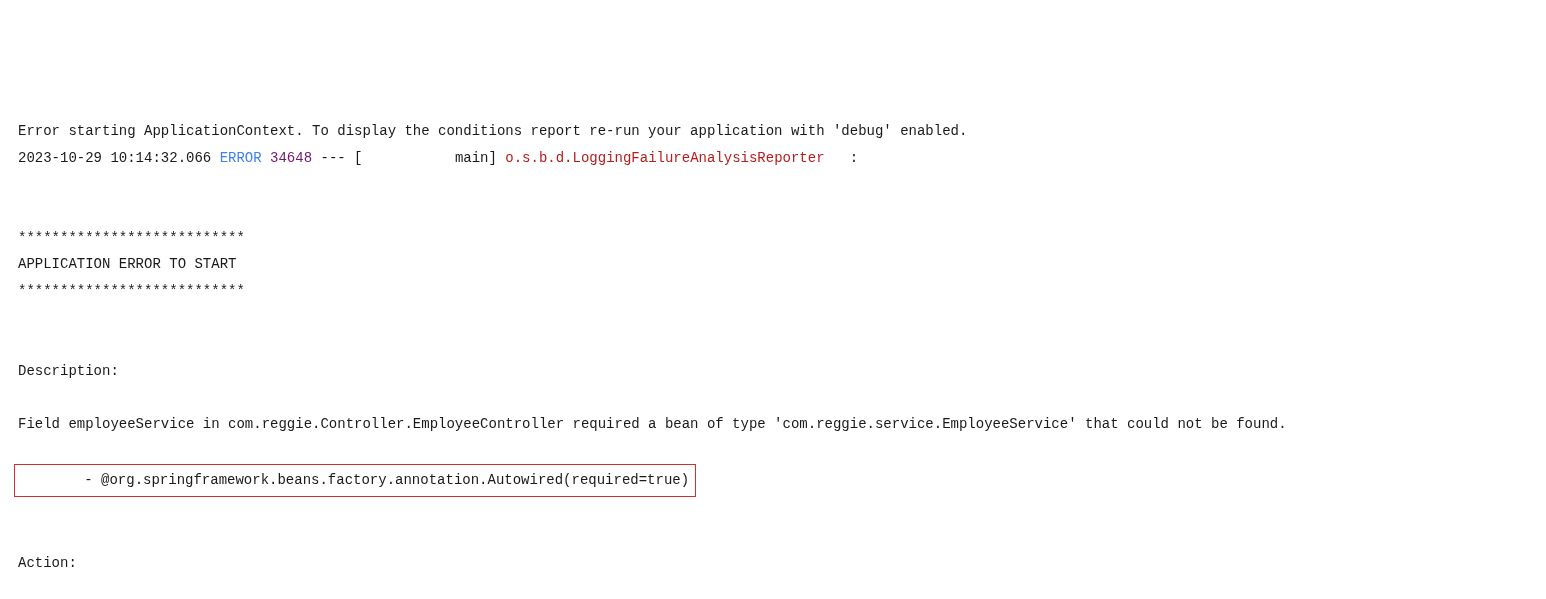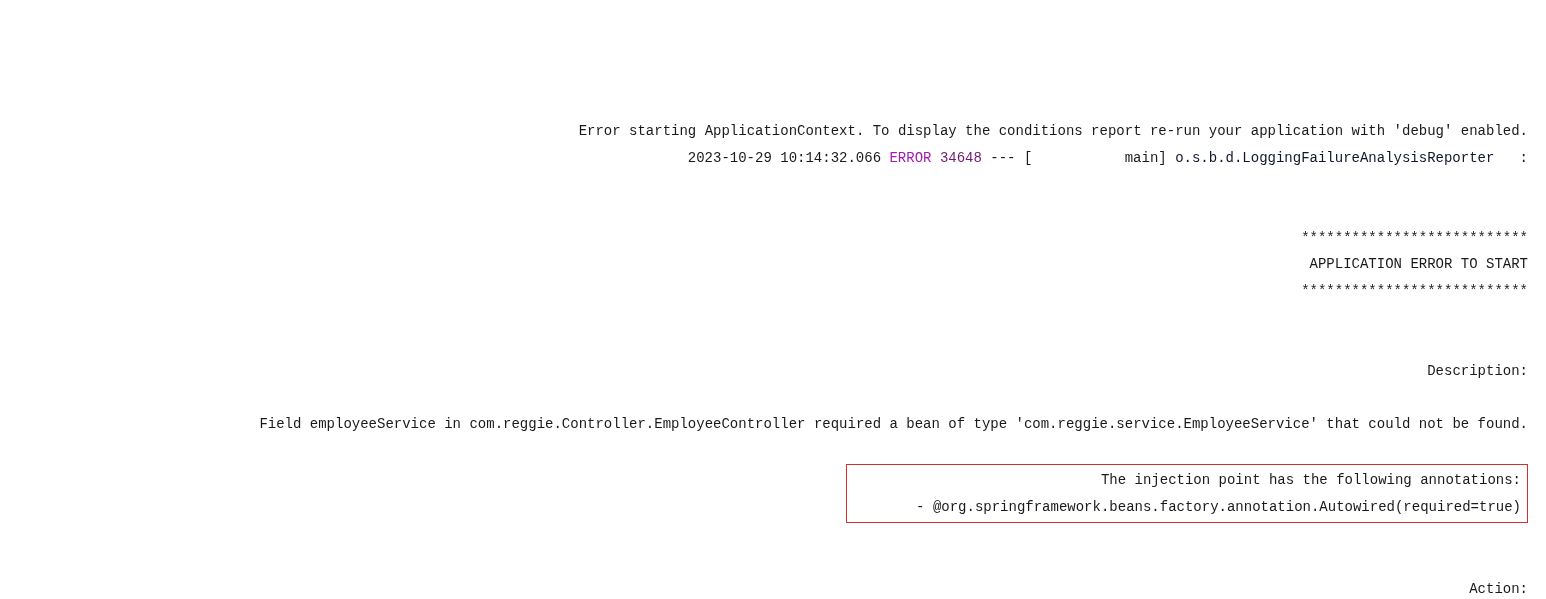--- a/index.html
+++ b/index.html
@@ -1,63 +1,62 @@
 <!DOCTYPE html>
 <html><head>
   <meta charset="utf-8">
   <style>
     * {
       margin: 0;
       padding: 0;
       box-sizing: border-box;
-      text-align: right;
     }
     body {
       font-family: 'Consolas', 'Monaco', 'Courier New', monospace;
       font-size: 14px;
       background: #ffffff;
       color: #1a1a1a;
       padding: 12px 18px;
       white-space: pre;
       line-height: 1.9;
       position: relative;
       min-height: 599px;
       width: 1546px;
     }
     .log-line {
       display: block;
     }
     .error-text {
-      color: #a21caf;
+      color: #3b82f6;
     }
     .pid-text {
       color: #701a75;
     }
     .logger-name {
-      color: #0f172a;
+      color: #b91c1c;
     }
     .highlight-box {
       border: 1.5px solid #d32f2f;
       display: inline-block;
       padding: 2px 6px 2px 2px;
       margin-left: -4px;
     }
   </style>
 </head>
 <body>
 
 
 
 <div class="log-line">Error starting ApplicationContext. To display the conditions report re-run your application with 'debug' enabled.</div><div class="log-line"><span>2023-10-29 10:14:32.066</span> <span class="error-text">ERROR</span> <span class="pid-text">34648</span><span> --- [           main] </span><span class="logger-name">o.s.b.d.LoggingFailureAnalysisReporter</span><span>   :</span></div>
 <div class="log-line"></div>
 <div class="log-line">***************************</div><div class="log-line">APPLICATION ERROR TO START</div><div class="log-line">***************************</div>
 <div class="log-line"></div>
 <div class="log-line">Description:</div>
 <div class="log-line">Field employeeService in com.reggie.Controller.EmployeeController required a bean of type 'com.reggie.service.EmployeeService' that could not be found.</div>
-<div class="highlight-box"><div class="log-line">The injection point has the following annotations:</div><div class="log-line">	- @org.springframework.beans.factory.annotation.Autowired(required=true)</div></div>
+<div class="highlight-box"><div class="log-line">	- @org.springframework.beans.factory.annotation.Autowired(required=true)</div></div>
 
 <div class="log-line"></div>
 <div class="log-line">Action:</div>
 
 
 <div class="log-line"></div>
 
 
 
 

